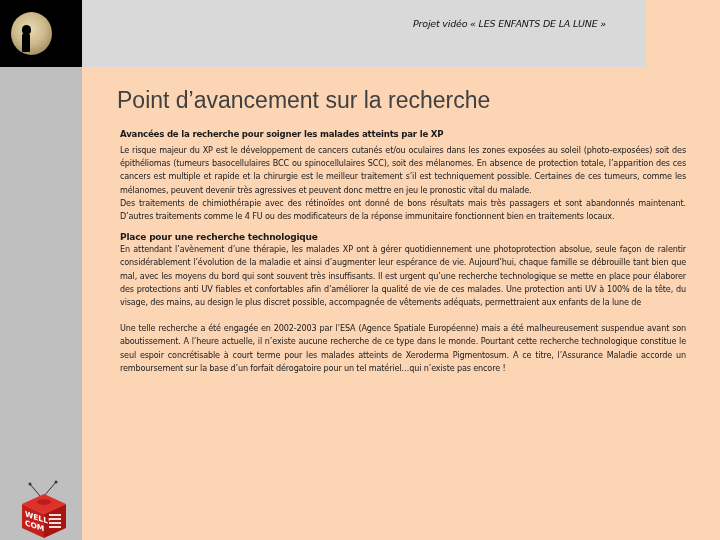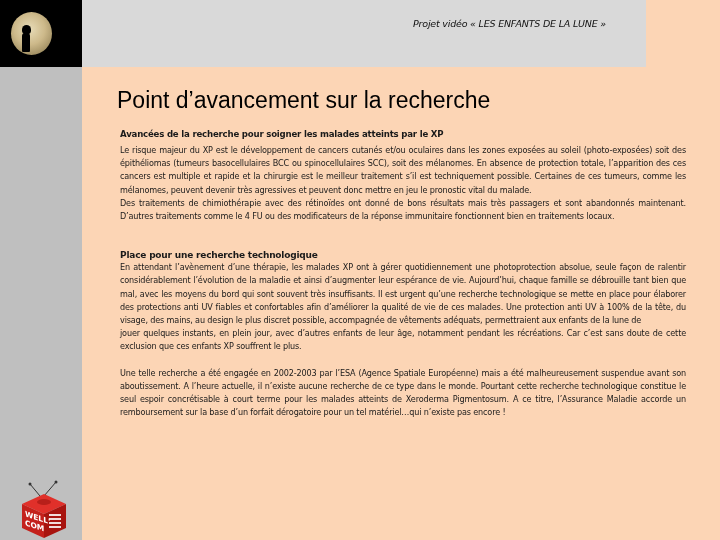--- a/index.html
+++ b/index.html
@@ -41,35 +41,35 @@
       background: #bfbfbf;
     }
     .tv-logo {
       position: absolute; left: 12px; top: 478px; width: 60px; height: 60px;
     }
     .content {
       position: absolute; left: 120px; top: 86px; width: 566px;
     }
     .page-title {
       font-family: "Liberation Sans", sans-serif;
-      font-size: 23px; color: #000000; margin: 0 0 0 -3px; font-weight: normal;
+      font-size: 23px; color: #404040; margin: 0 0 0 -3px; font-weight: normal;
       line-height: 28px;
     }
     .section-title {
       font-family: "DejaVu Sans", sans-serif;
       font-size: 8.6px; font-weight: bold; margin: 14px 0 0 0; line-height: 12px;
       letter-spacing: -0.2px;
     }
     .para {
       font-family: "DejaVu Sans", sans-serif;
       font-size: 8.1px; line-height: 13.2px; text-align: justify;
       margin: 0; letter-spacing: -0.15px;
     }
     .p1 { margin-top: 4px; }
-    .sec2 { margin-top: 26px; font-size: 9px; }
+    .sec2 { margin-top: 8px; font-size: 9px; }
     .p-gap { margin-top: 13px; }
   </style>
 </head>
 <body>
 
 <div class="logo-box">
   <div class="moon"></div>
   <div class="silhouette-head"></div>
   <div class="silhouette-body"></div>
 </div>
@@ -99,15 +99,14 @@
 
 <div class="content">
   <h1 class="page-title">Point d’avancement sur la recherche</h1>
 
   <div class="section-title">Avancées de la recherche pour soigner les malades atteints par le XP</div>
   <p class="para p1">Le risque majeur du XP est le développement de cancers cutanés et/ou oculaires dans les zones exposées au soleil (photo-exposées) soit des épithéliomas (tumeurs basocellulaires BCC ou spinocellulaires SCC), soit des mélanomes. En absence de protection totale, l’apparition des ces cancers est multiple et rapide et la chirurgie est le meilleur traitement s’il est techniquement possible. Certaines de ces tumeurs, comme les mélanomes, peuvent devenir très agressives et peuvent donc mettre en jeu le pronostic vital du malade.</p>
   <p class="para">Des traitements de chimiothérapie avec des rétinoïdes ont donné de bons résultats mais très passagers et sont abandonnés maintenant. D’autres traitements comme le 4 FU ou des modificateurs de la réponse immunitaire fonctionnent bien en traitements locaux.</p>
 
   <div class="section-title sec2">Place pour une recherche technologique</div>
   <p class="para">En attendant l’avènement d’une thérapie, les malades XP ont à gérer quotidiennement une photoprotection absolue, seule façon de ralentir considérablement l’évolution de la maladie et ainsi d’augmenter leur espérance de vie. Aujourd’hui, chaque famille se débrouille tant bien que mal, avec les moyens du bord qui sont souvent très insuffisants. Il est urgent qu’une recherche technologique se mette en place pour élaborer des protections anti UV fiables et confortables afin d’améliorer la qualité de vie de ces malades. Une protection anti UV à 100% de la tête, du visage, des mains, au design le plus discret possible, accompagnée de vêtements adéquats, permettraient aux enfants de la lune de</p>
-  <p class="para">jouer quelques instants, en plein jour, avec d’autres enfants de leur âge, notamment pendant les récréations. Car c’est sans doute de cette exclusion que ces enfants XP souffrent le plus.</p>
   <p class="para p-gap">Une telle recherche a été engagée en 2002-2003 par l’ESA (Agence Spatiale Européenne) mais a été malheureusement suspendue avant son aboutissement. A l’heure actuelle, il n’existe aucune recherche de ce type dans le monde. Pourtant cette recherche technologique constitue le seul espoir concrétisable à court terme pour les malades atteints de Xeroderma Pigmentosum. A ce titre, l’Assurance Maladie accorde un remboursement sur la base d’un forfait dérogatoire pour un tel matériel…qui n’existe pas encore !</p>
 </div>
 
 </body></html>

